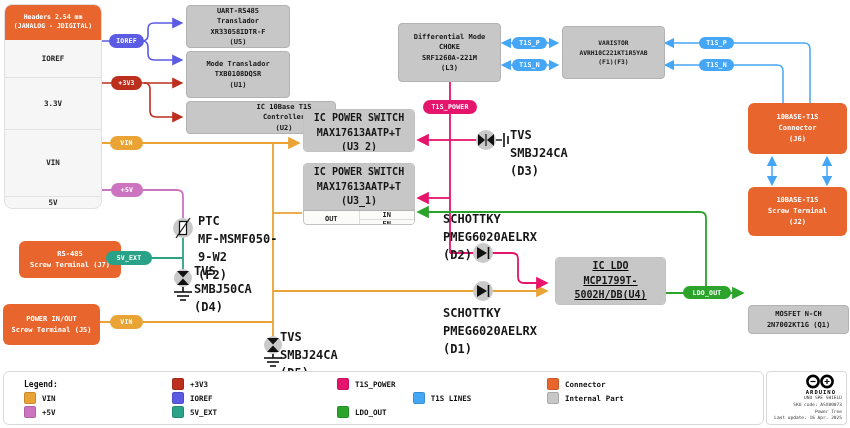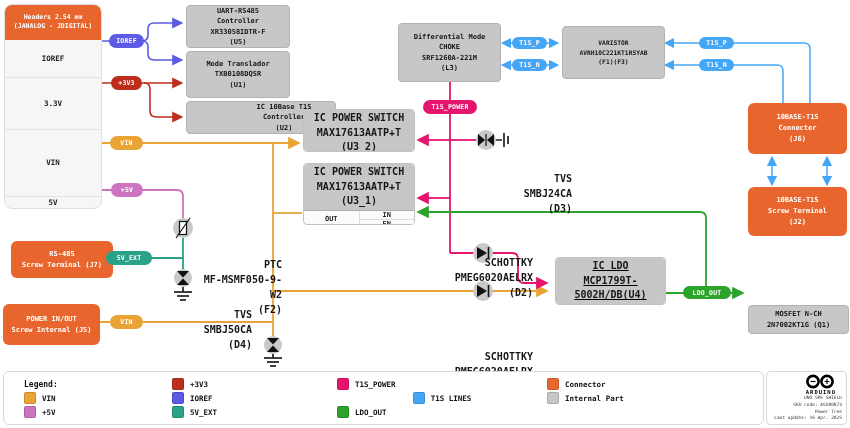--- a/index.html
+++ b/index.html
@@ -42,22 +42,22 @@
     font-size:6.5px;line-height:1.45;text-align:center;white-space:pre-line;padding:8px 0;flex:0 0 auto;}
   .hdr-row{display:flex;align-items:center;justify-content:center;font-weight:700;font-size:7.5px;
     color:#222;border-bottom:1px solid #e2e2e2;}
   .hdr-row:last-child{border-bottom:none;}
 
   
   .pill{position:absolute;z-index:4;border-radius:8px;color:#fff;font-weight:700;font-size:6.5px;
     letter-spacing:.2px;display:flex;align-items:center;justify-content:center;}
 
   
-  .cmp-label{position:absolute;z-index:2;font-weight:700;font-size:10px;line-height:1.5;
-    color:#161616;text-align:right;white-space:pre-line;margin-top:45px;}
+  .cmp-label{position:absolute;z-index:2;font-weight:700;font-size:12px;line-height:1.5;
+    color:#161616;text-align:left;white-space:pre-line;}
 
   
   #legend-box{position:absolute;left:3px;top:371px;width:761px;height:54px;z-index:3;
     border:1px solid #d8d8d8;border-radius:6px;background:#fff;box-sizing:border-box;}
   #legend-grid{display:grid;grid-template-columns:148px 165px 210px auto;
     grid-template-rows:repeat(3,1fr);height:100%;box-sizing:border-box;padding:5px 0 5px 20px;align-items:center;}
   .legend-title{font-weight:700;font-size:8px;color:#111;grid-row:1;grid-column:1;}
   .legend-item{display:flex;align-items:center;gap:6px;}
   .legend-item .swatch{width:10px;height:10px;border-radius:2px;flex:0 0 auto;border:1px solid rgba(0,0,0,.15);}
   .legend-item .lbl{font-weight:700;font-size:7.5px;color:#111;}
@@ -205,21 +205,21 @@
   <div id="headers-box">
     <div id="headers-title">Headers 2.54 mm
 (JANALOG - JDIGITAL)</div>
     <div class="hdr-row" style="height:37px;">IOREF</div>
     <div class="hdr-row" style="height:51px;">3.3V</div>
     <div class="hdr-row" style="height:66px;">VIN</div>
     <div class="hdr-row" style="flex:1;">5V</div>
   </div>
 
   <div class="int-box" style="left:186px;top:5px;width:102px;height:41px;">UART-RS485
-Controller
+Translador
 XR33058IDTR-F
 (U5)</div>
   <div class="int-box" style="left:186px;top:51px;width:102px;height:45px;">Mode Translador
 TXB0108DQSR
 (U1)</div>
   <div class="int-box" style="left:186px;top:101px;width:102px;height:31px;padding-left:46px;">IC 10Base T1S
 Controller
 (U2)</div>
   <div class="int-box" style="left:398px;top:23px;width:101px;height:57px;">Differential Mode
 CHOKE
@@ -263,24 +263,24 @@
       </div>
     </div>
   </div>
 
   <div class="conn-box" style="left:748px;top:103px;width:99px;height:51px;">10BASE-T1S
 Connector
 (J6)</div>
   <div class="conn-box" style="left:748px;top:187px;width:99px;height:49px;">10BASE-T1S
 Screw Terminal
 (J2)</div>
-  <div class="conn-box" style="left:11px;top:241px;width:102px;height:37px;">RS-485
+  <div class="conn-box" style="left:19px;top:241px;width:102px;height:37px;">RS-485
 Screw Terminal (J7)</div>
   <div class="conn-box" style="left:3px;top:304px;width:97px;height:41px;">POWER IN/OUT
-Screw Internal (J5)</div>
+Screw Terminal (J5)</div>
 
   <div class="pill" style="left: 109px; top: 34px; width: 35px; height: 14px; background: rgb(91, 91, 228);">IOREF</div>
   <div class="pill" style="left: 111px; top: 76px; width: 31px; height: 14px; background: rgb(188, 47, 29);">+3V3</div>
   <div class="pill" style="left: 110px; top: 136px; width: 33px; height: 14px; background: rgb(234, 164, 54);">VIN</div>
   <div class="pill" style="left: 111px; top: 183px; width: 32px; height: 14px; background: rgb(204, 116, 192);">+5V</div>
   <div class="pill" style="left: 106px; top: 251px; width: 46px; height: 14px; background: rgb(42, 162, 135);">5V_EXT</div>
   <div class="pill" style="left: 110px; top: 315px; width: 33px; height: 14px; background: rgb(234, 164, 54);">VIN</div>
   <div class="pill" style="left: 423px; top: 100px; width: 54px; height: 14px; background: rgb(229, 21, 109);">T1S_POWER</div>
   <div class="pill" style="left: 512px; top: 37px; width: 35px; height: 12px; background: rgb(69, 166, 245);">T1S_P</div>
   <div class="pill" style="left: 512px; top: 59px; width: 35px; height: 12px; background: rgb(69, 166, 245);">T1S_N</div>

